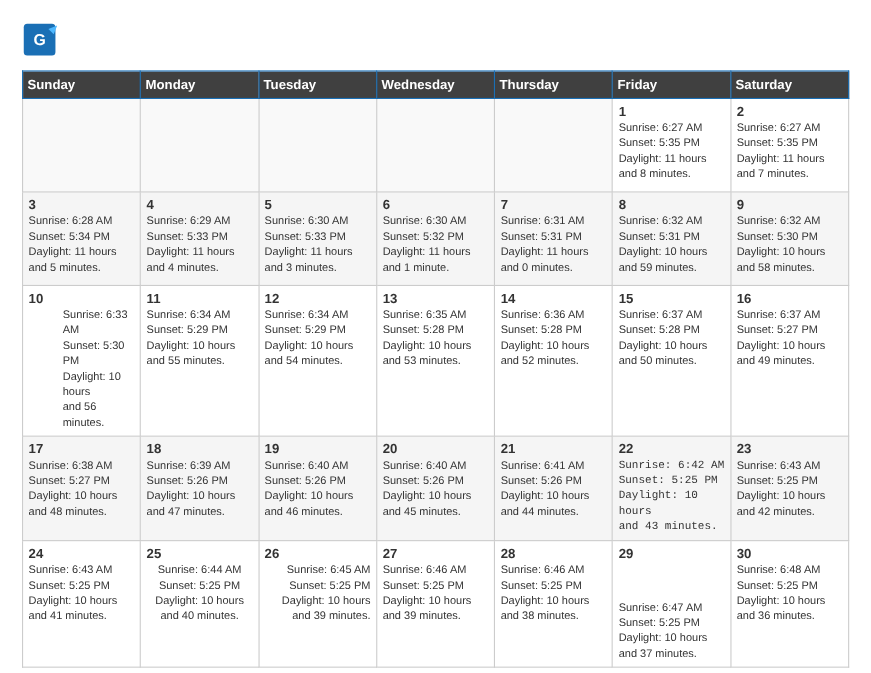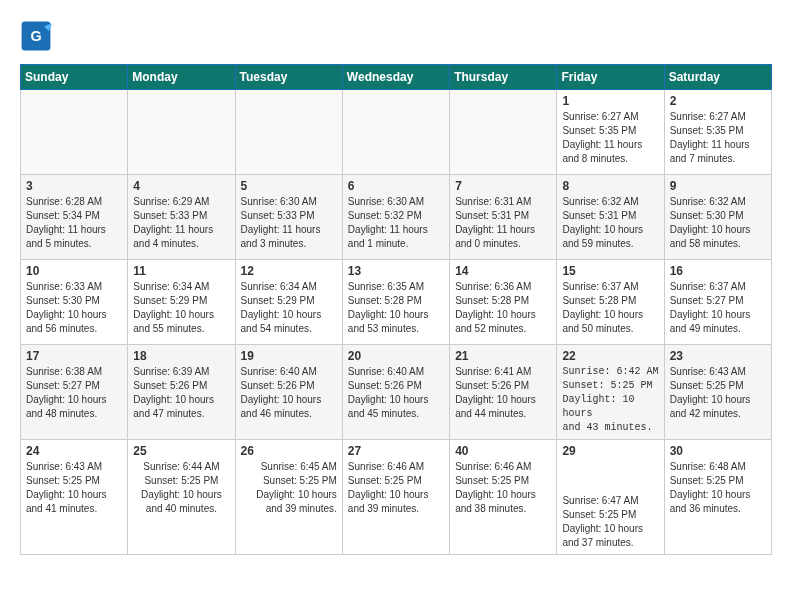--- a/index.html
+++ b/index.html
@@ -50,21 +50,21 @@
       font-size: 16px;
       font-weight: normal;
       color: #333;
     }
     .calendar {
       width: 100%;
       border-collapse: collapse;
       border: 1px solid #ccc;
     }
     .calendar th {
-      background: #0f766e;
+      background: #404040;
       color: #fff;
       font-size: 12px;
       font-weight: bold;
       padding: 5px 4px;
       border: 1px solid #1a6fb5;
       text-align: left;
     }
     .calendar td {
       border: 1px solid #ccc;
       vertical-align: top;
@@ -199,21 +199,21 @@
             <span class="day-num">9</span>
             <div class="day-info" style="white-space: pre-line;">Sunrise: 6:32 AM
 Sunset: 5:30 PM
 Daylight: 10 hours
 and 58 minutes.</div>
           </td>
         </tr>
         <tr>
           <td>
             <span class="day-num">10</span>
-            <div class="day-info" style="white-space: pre-line;">Sunrise: 6:33 AM
+            <div class="day-info" style="white-space: pre-line; margin-left: 31px;">Sunrise: 6:33 AM
 Sunset: 5:30 PM
 Daylight: 10 hours
 and 56 minutes.</div>
           </td>
           <td>
             <span class="day-num">11</span>
             <div class="day-info" style="white-space: pre-line;">Sunrise: 6:34 AM
 Sunset: 5:29 PM
 Daylight: 10 hours
 and 55 minutes.</div>
@@ -328,21 +328,21 @@
 and 39 minutes.</div>
           </td>
           <td>
             <span class="day-num">27</span>
             <div class="day-info" style="white-space: pre-line;">Sunrise: 6:46 AM
 Sunset: 5:25 PM
 Daylight: 10 hours
 and 39 minutes.</div>
           </td>
           <td>
-            <span class="day-num">40</span>
+            <span class="day-num">28</span>
             <div class="day-info" style="white-space: pre-line;">Sunrise: 6:46 AM
 Sunset: 5:25 PM
 Daylight: 10 hours
 and 38 minutes.</div>
           </td>
           <td>
             <span class="day-num">29</span>
             <div class="day-info" style="white-space: pre-line; margin-top: 36px;">Sunrise: 6:47 AM
 Sunset: 5:25 PM
 Daylight: 10 hours

